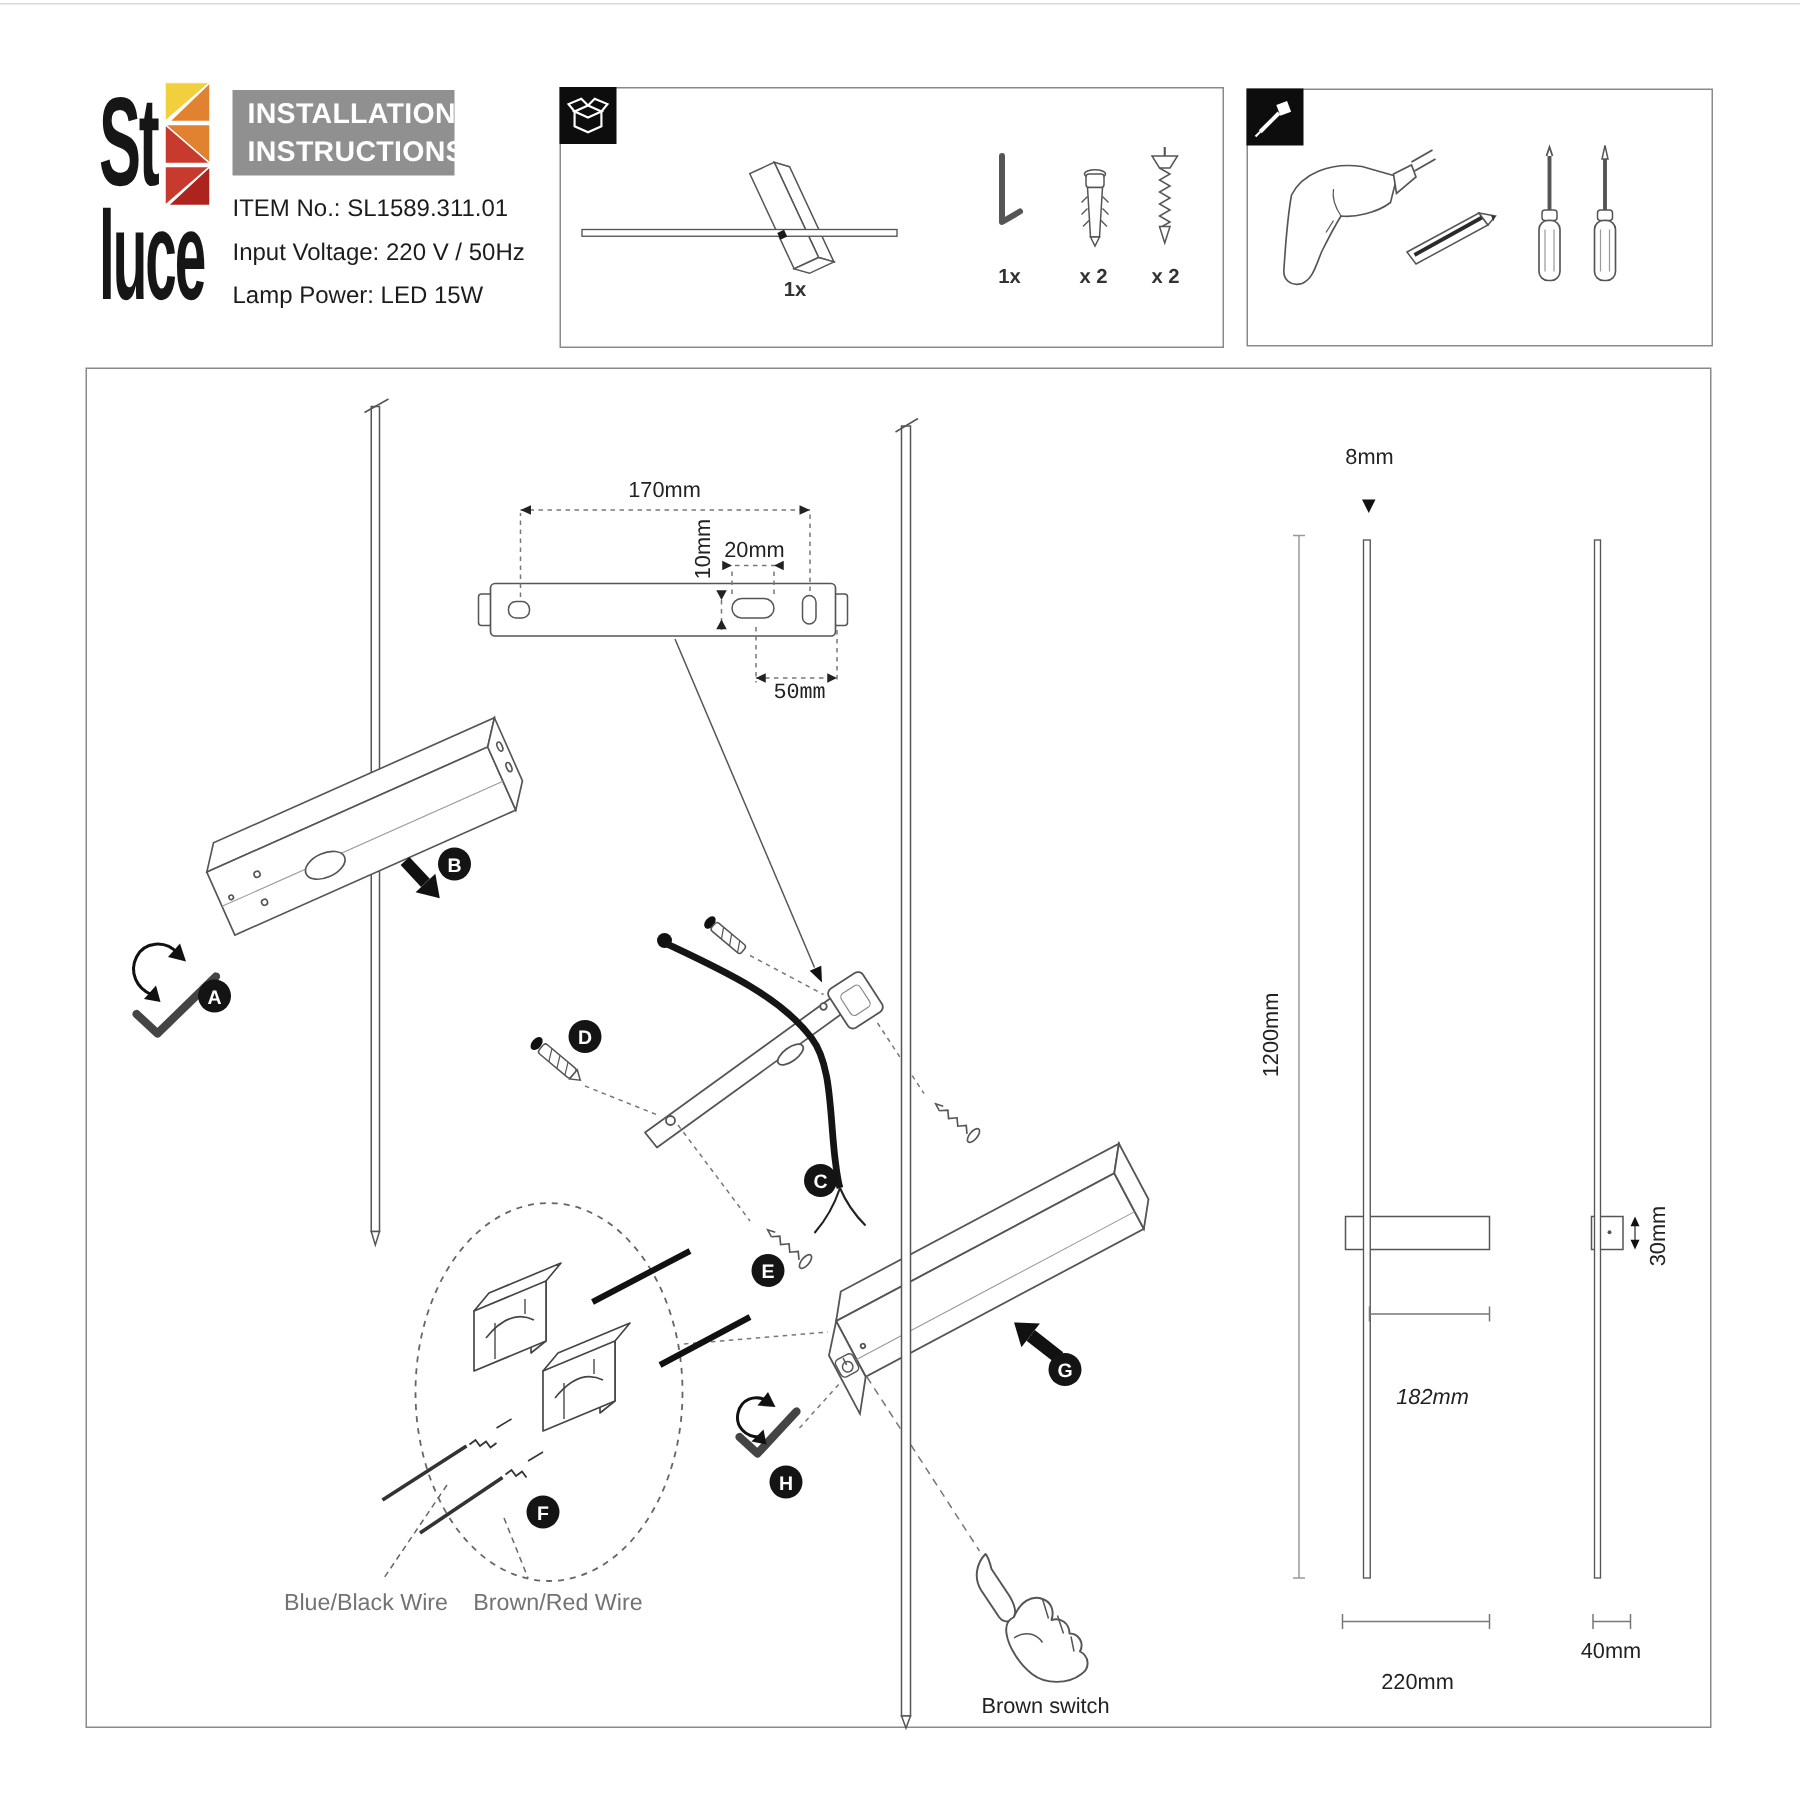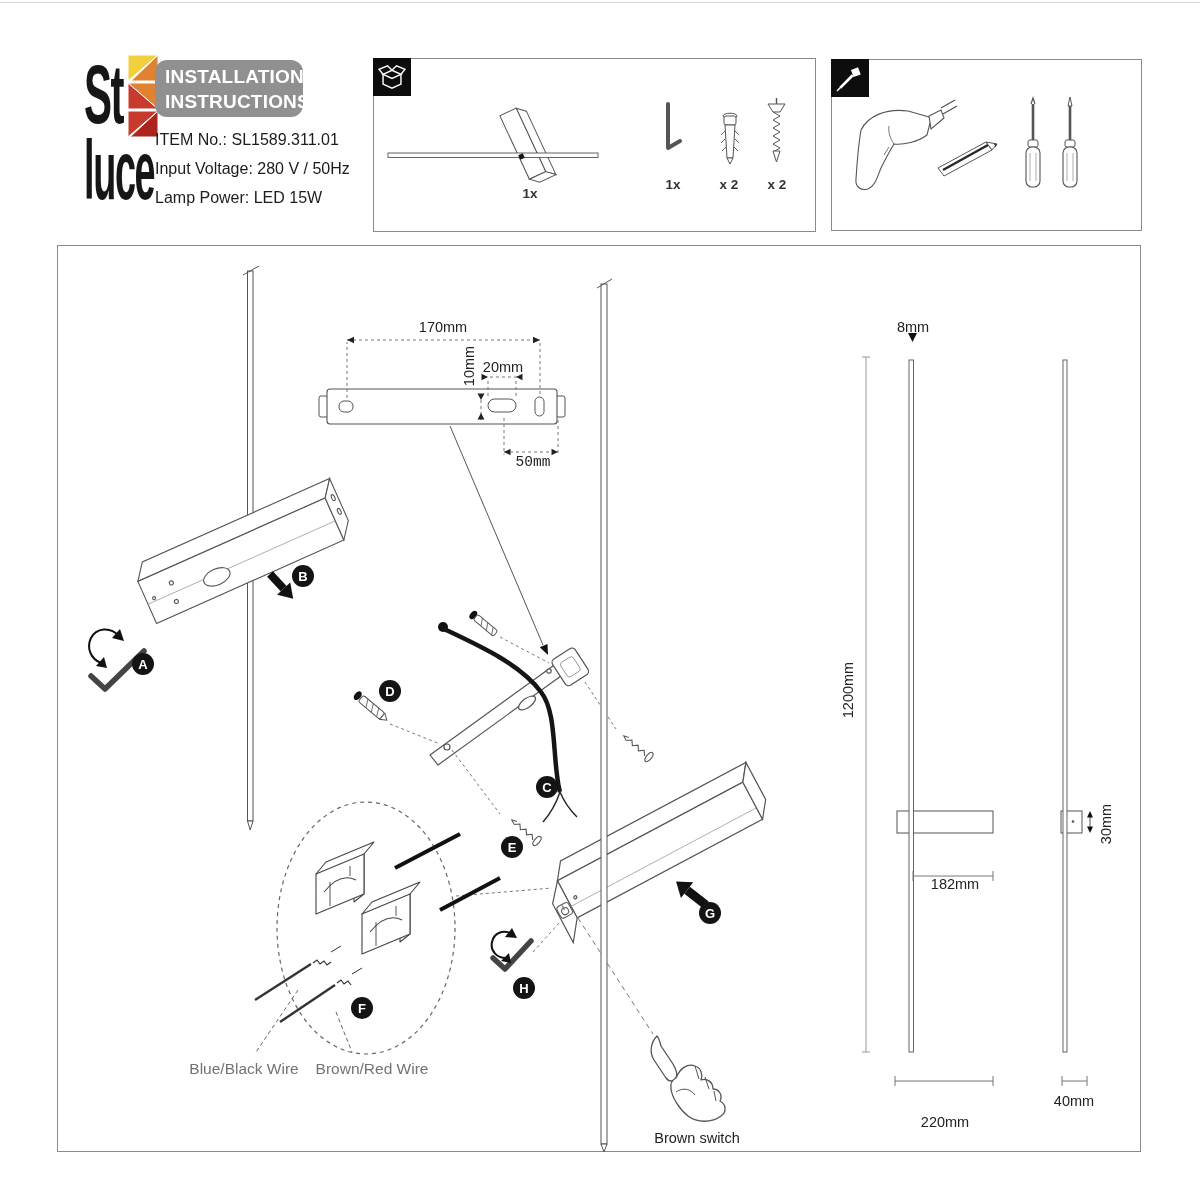--- a/index.html
+++ b/index.html
@@ -1,24 +1,24 @@
 <!DOCTYPE html>
 <html><head>
 <meta charset="utf-8">
 <style>
   html,body{margin:0;padding:0;background:#fff;}
   body{width:1200px;height:1200px;position:relative;font-family:"Liberation Sans",sans-serif;overflow:hidden;}
   .top-edge{position:absolute;left:0;top:2px;width:1200px;height:1px;background:#d9d9d9;}
   .box{position:absolute;border:1.6px solid #8a8a8a;box-sizing:border-box;background:#fff;}
   .chip{position:absolute;width:38px;height:38px;background:#0d0d0d;display:flex;align-items:center;justify-content:center;}
   .title-box{position:absolute;left:155px;top:60px;width:148px;height:57px;background:#909090;color:#fff;
-    font-weight:bold;font-size:19px;line-height:25px;padding:4px 0 0 10px;box-sizing:border-box;letter-spacing:.2px;border-radius:12px;}
+    font-weight:bold;font-size:19px;line-height:25px;padding:4px 0 0 10px;box-sizing:border-box;letter-spacing:.2px;}
   .info{position:absolute;left:155px;top:131px;color:#1c1c1c;font-size:16px;}
   .info div{margin-bottom:11px;white-space:nowrap;}
-  .logo{position:absolute;left:84px;top:46px;width:80px;height:185px;color:#161616;text-align:center;}
+  .logo{position:absolute;left:66px;top:46px;width:80px;height:185px;color:#161616;text-align:center;}
   .logo .word{position:absolute;left:0;font-weight:bold;transform-origin:left top;white-space:nowrap;letter-spacing:-3px;}
   .logo .w1{top:0;font-size:84px;transform:scaleX(.50);}
   .logo .w2{top:76px;font-size:84px;transform:scaleX(.45);}
   .tri{position:absolute;left:44px;top:9px;}
   .lbl{position:absolute;font-size:14.5px;color:#222;white-space:nowrap;transform:translate(-50%,-50%);}
   .lbl.rot{transform:translate(-50%,-50%) rotate(-90deg);}
   .lbl.qty{font-size:13.5px;font-weight:bold;color:#333;}
   .lbl.wire{font-size:15.5px;color:#737373;}
   .step{position:absolute;width:22px;height:22px;border-radius:50%;background:#141414;color:#fff;font-weight:bold;
     font-size:13px;display:flex;align-items:center;justify-content:center;transform:translate(-50%,-50%);}
@@ -43,21 +43,21 @@
   <span class="word w2">luce</span>
 </div>
 
 <div class="title-box">
   <div>INSTALLATION</div>
   <div>INSTRUCTIONS</div>
 </div>
 
 <div class="info">
   <div>ITEM No.: SL1589.311.01</div>
-  <div>Input Voltage: 280 V / 50Hz</div>
+  <div>Input Voltage: 220 V / 50Hz</div>
   <div>Lamp Power: LED 15W</div>
 </div>
 
 <div class="box" style="left:373px;top:58px;width:443px;height:174px;"></div>
 <div class="chip" style="left:373px;top:58px;">
   <svg width="34" height="34" viewBox="0 0 38 38" fill="none" stroke="#fff" stroke-width="1.6">
     <polygon points="9,16 19,11.5 29,16 19,20.5"></polygon>
     <path d="M9,16 V27 L19,31.5 L29,27 V16"></path>
     <path d="M9,16 L4.5,10.5 L14,6.5 L19,11.5"></path>
     <path d="M29,16 L33.5,10.5 L24,6.5 L19,11.5"></path>
@@ -330,23 +330,23 @@
 
 <span class="lbl" style="left:443px;top:327px;">170mm</span>
 <span class="lbl rot" style="left:469px;top:366px;">10mm</span>
 <span class="lbl" style="left:503px;top:367px;">20mm</span>
 <span class="lbl" style="left:533px;top:462px;font-family:Liberation Mono, monospace;">50mm</span>
 
 <span class="lbl wire" style="left:244px;top:1069px;">Blue/Black Wire</span>
 <span class="lbl wire" style="left:372px;top:1069px;">Brown/Red Wire</span>
 <span class="lbl" style="left:697px;top:1138px;">Brown switch</span>
 
-<span class="lbl" style="left:913px;top:327px;">8mm</span>
+<span class="lbl" style="left:913px;top:305px;">8mm</span>
 <span class="lbl rot" style="left:848px;top:690px;">1200mm</span>
-<span class="lbl" style="left:955px;top:884px;">182mm</span>
+<span class="lbl" style="left:955px;top:932px;font-style:italic;">182mm</span>
 <span class="lbl rot" style="left:1106px;top:824px;">30mm</span>
 <span class="lbl" style="left:945px;top:1101px;margin-top:21px;">220mm</span>
 <span class="lbl" style="left:1074px;top:1101px;">40mm</span>
 
 <div class="step" style="left:143px;top:664px;">A</div>
 <div class="step" style="left:303px;top:576px;">B</div>
 <div class="step" style="left:547px;top:787px;">C</div>
 <div class="step" style="left:390px;top:691px;">D</div>
 <div class="step" style="left:512px;top:847px;">E</div>
 <div class="step" style="left:362px;top:1008px;">F</div>

